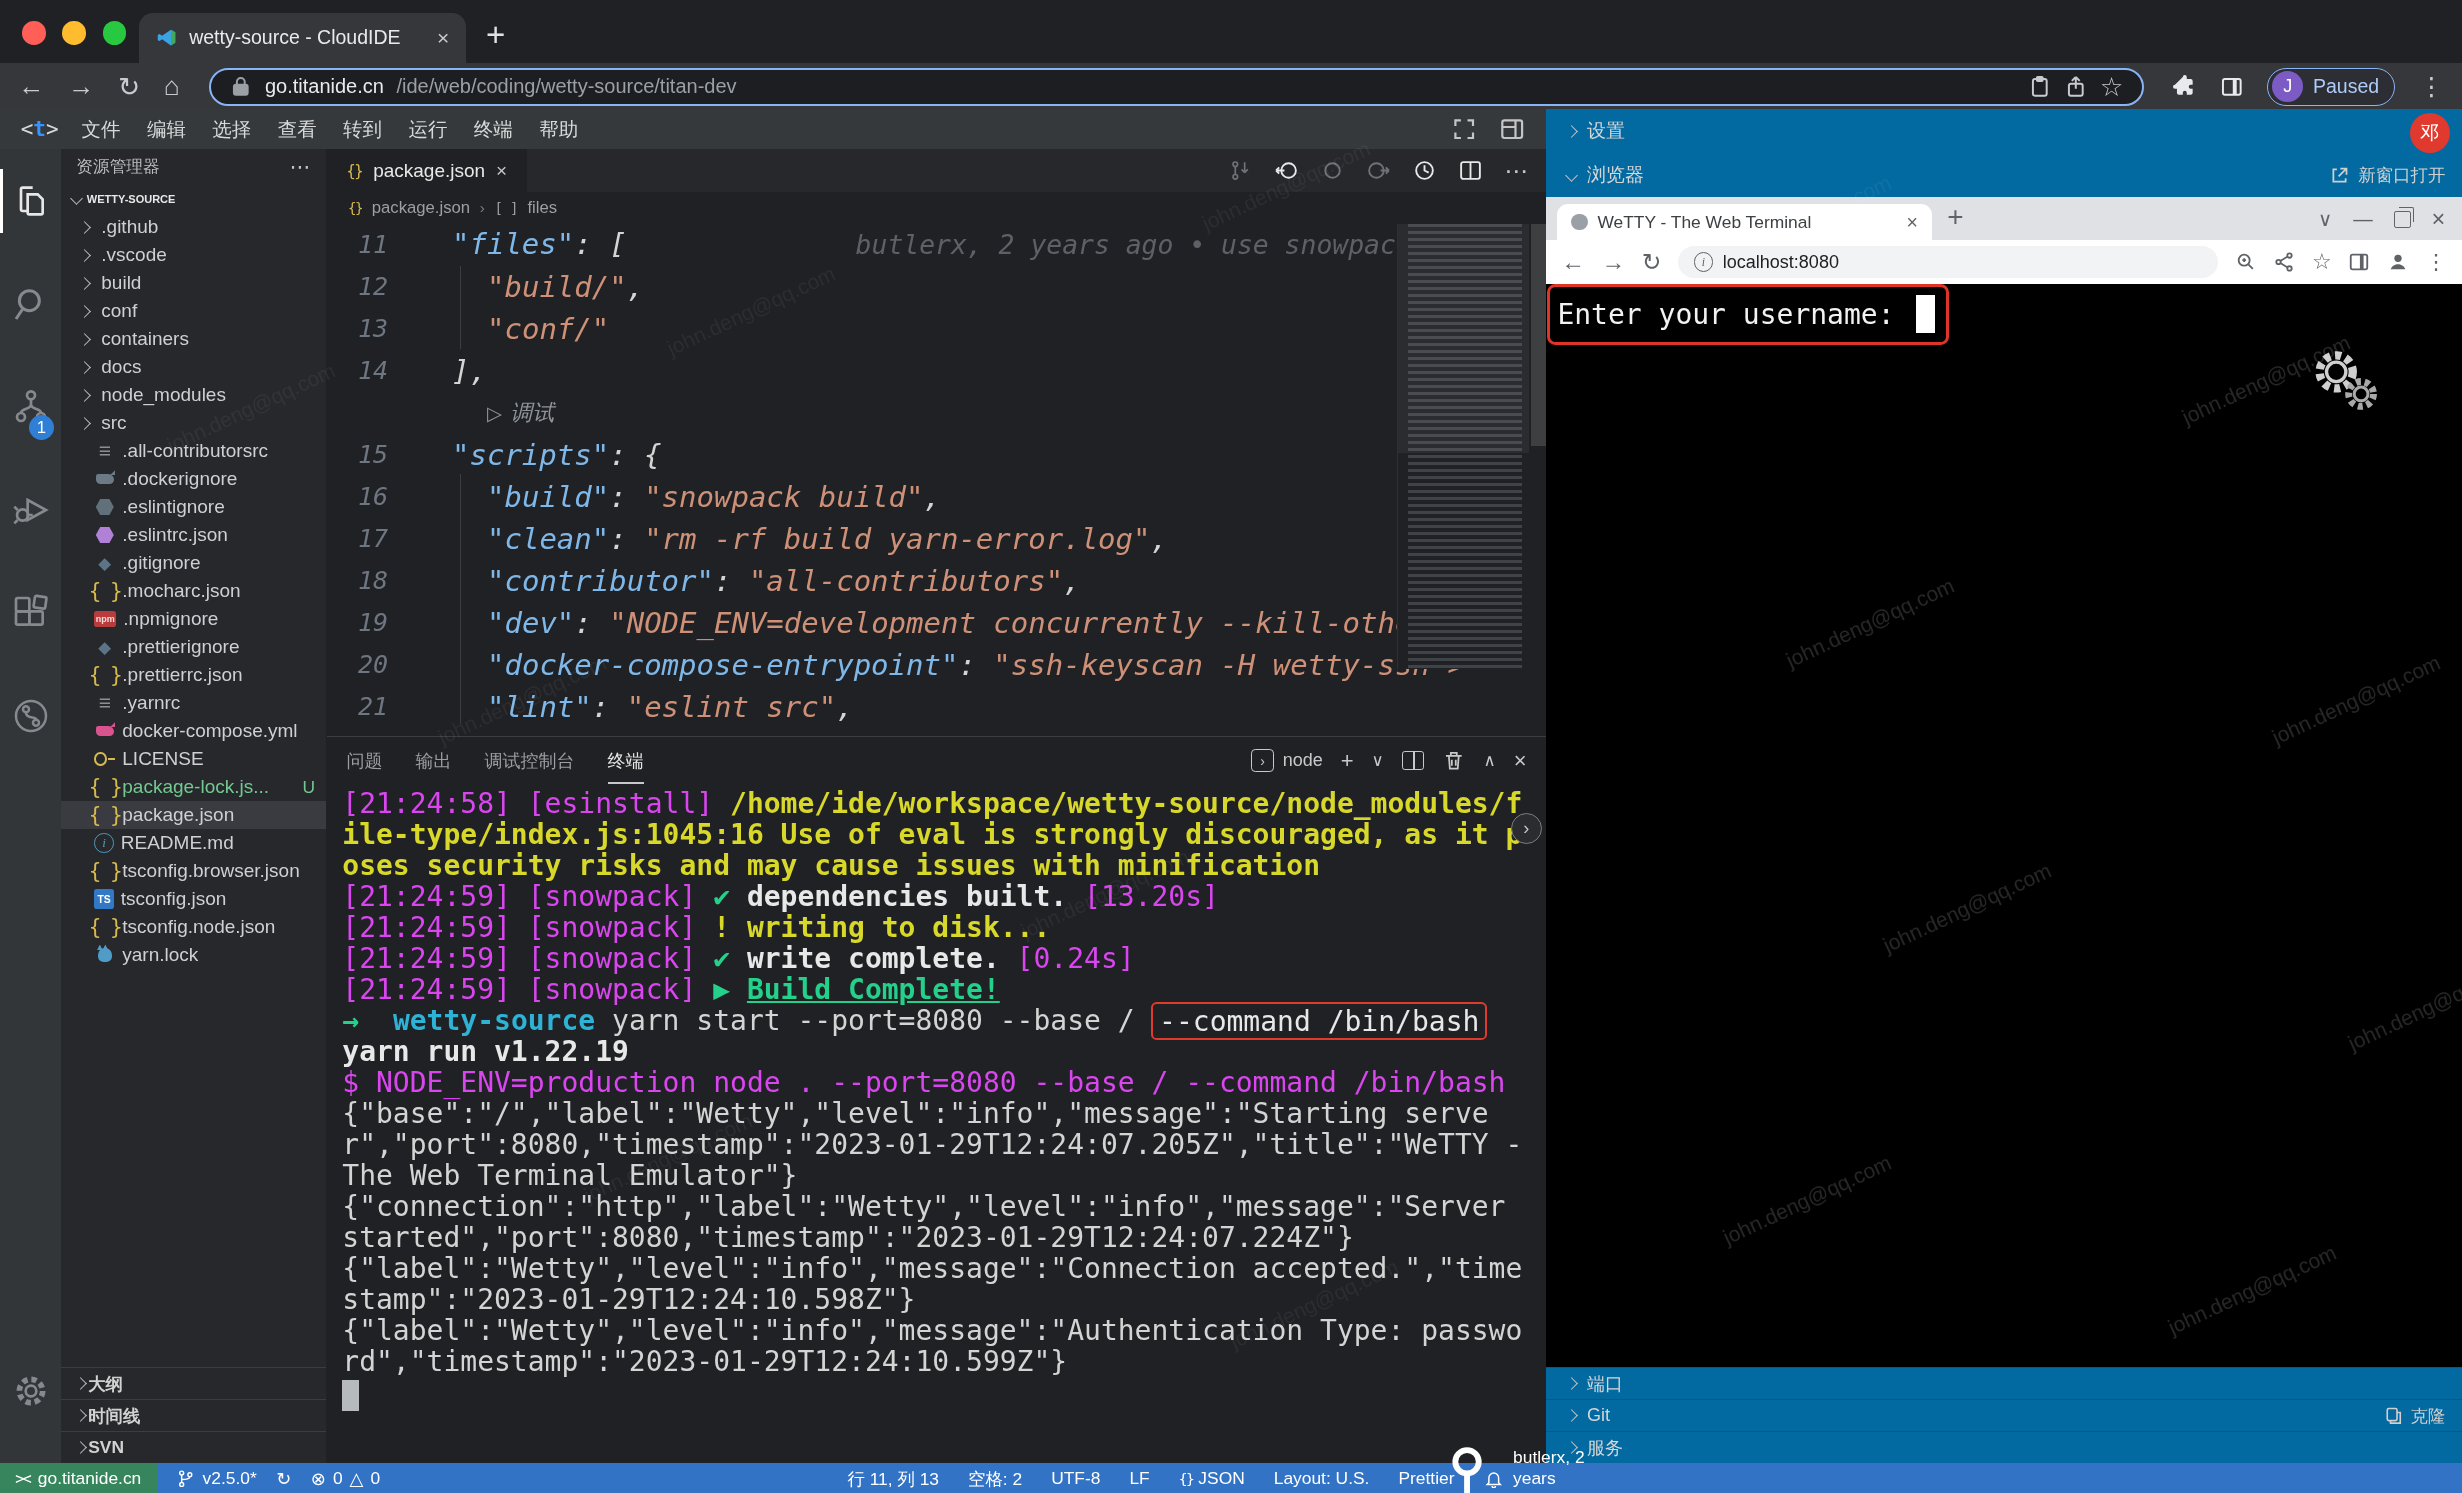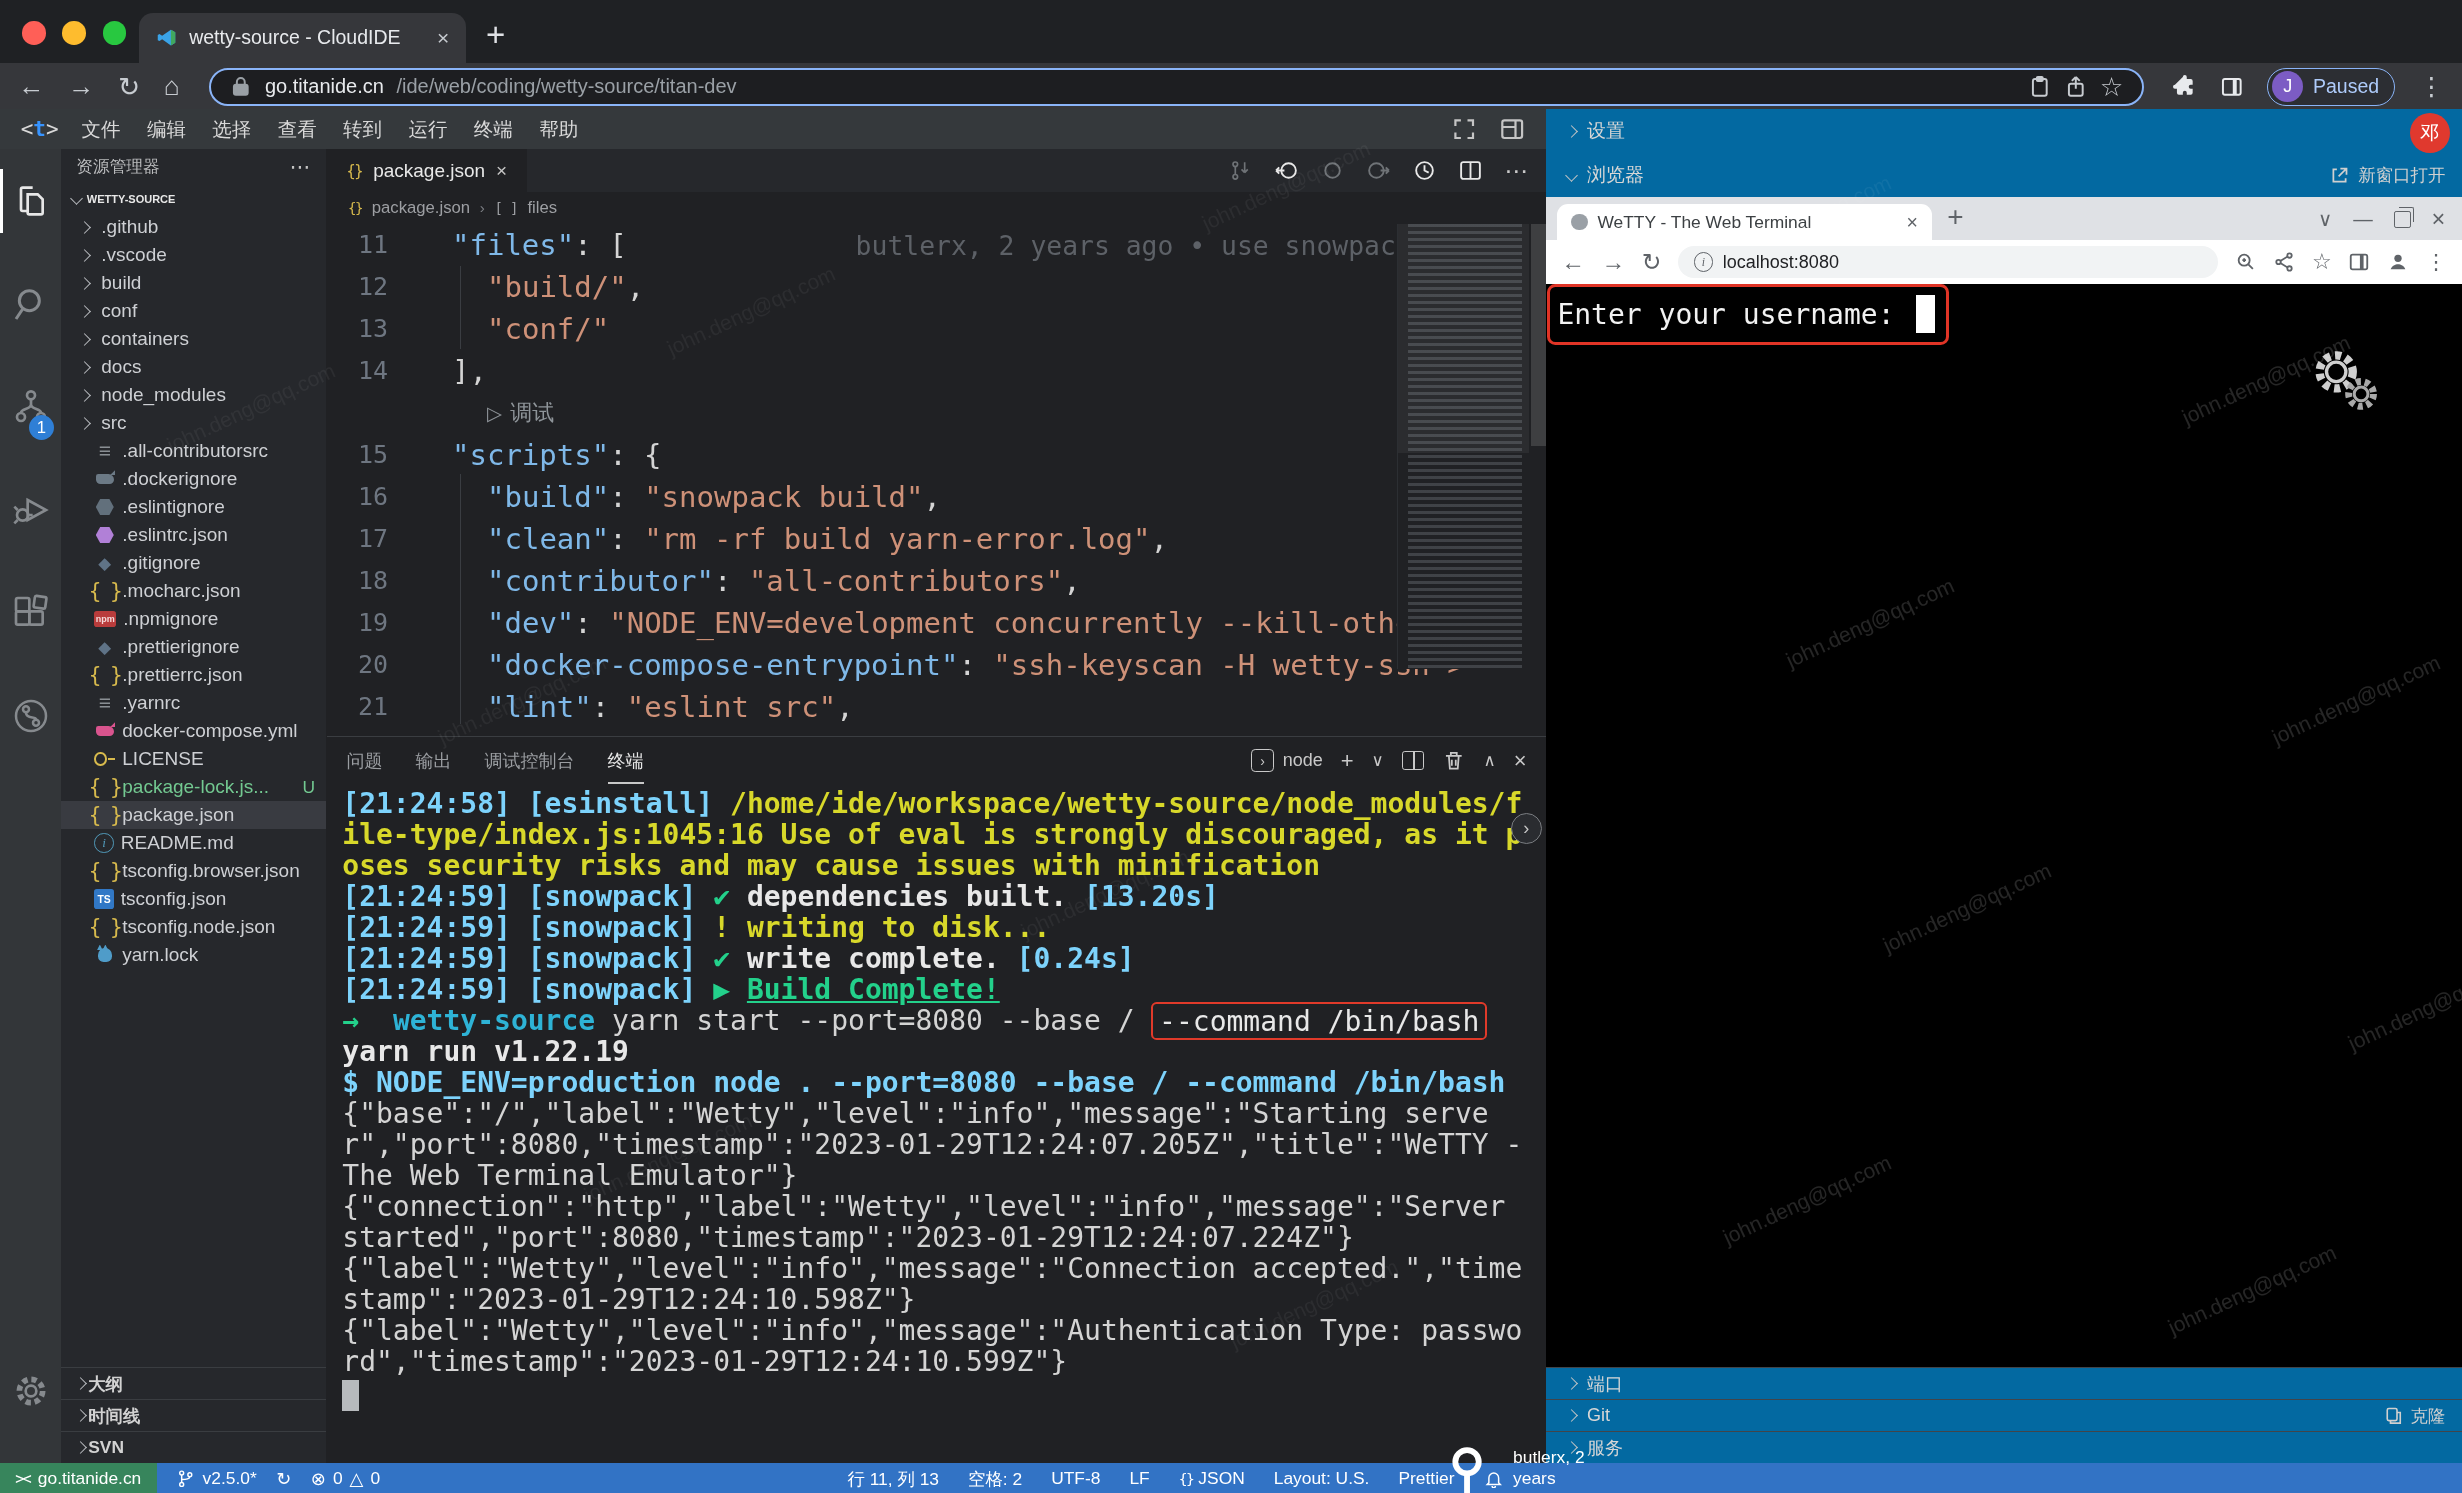--- a/index.html
+++ b/index.html
@@ -122,21 +122,21 @@
   .edtab-icons svg { width:25px; height:25px; }
   .edtab-icons .dim { color:#6f7377; }
   .breadcrumb { height:32px; display:flex; align-items:center; gap:9.7px; padding-left:21px; color:#9d9fa3; font-size:16.7px; }
   .breadcrumb .bj { color:#d7ba4d; font-family:"DejaVu Sans Mono",monospace; font-size:14px; letter-spacing:-1.4px; }
   .breadcrumb .sep { font-size:15.3px; color:#7b7e83; }
   .bcsym { color:#9d9fa3; }
   .bracketico { color:#9d9fa3; font-family:"DejaVu Sans Mono",monospace; font-size:14px; letter-spacing:-0.7px; }
 
   .code { position:relative; flex:1; overflow:hidden; font-family:"DejaVu Sans Mono","Liberation Mono","DejaVu Sans",monospace;
           font-size:29px; line-height:42px; color:#d4d4d4; }
-  .code-line { height:42px; white-space:nowrap; display:flex; align-items:flex-start; }
+  .code-line { height:42px; white-space:nowrap; display:flex; align-items:flex-end;font-style:italic; }
   .lnum { width:90px; flex:0 0 auto; text-align:right; padding-right:29px; color:#6e7681; font-size:25px; }
   .ctext { white-space:pre; }
   .t-k { color:#7fb8e8; } .t-s { color:#ce9178; } .t-p { color:#d4d4d4; }
   .blame { color:#5d6167; margin-left:229px; font-size:26.4px; white-space:nowrap; }
   .lensrow { color:#8e9499; font-size:22px; font-family:"Liberation Sans","DejaVu Sans",sans-serif; }
   .lensrow .lp { margin-right:8.3px; font-size:19.5px; }
   .guide { position:absolute; width:1.4px; background:#3a3d42; }
   .minimap { position:absolute; top:0; right:16.7px; width:132px; height:445px; background:#202124;
              border-left:0.7px solid #2c2f33; z-index:8; }
   .minimap .mmtex { position:absolute; inset:0 7px 0 9.7px;
@@ -153,21 +153,21 @@
   .nodechip { display:flex; align-items:center; gap:8.3px; }
   .termico { width:23.6px; height:23.6px; border:1.7px solid #c9c9c9; border-radius:4.2px; display:flex;
              align-items:center; justify-content:center; font-size:14px; color:#c9c9c9; }
   .pc-g { font-size:22px; } .pc-s { font-size:16.7px; }
   .ic-split { width:22px; height:19.5px; border:1.7px solid #c9c9c9; border-radius:2.8px; position:relative; }
   .ic-split::after { content:""; position:absolute; left:50%; top:0; bottom:0; width:1.7px; background:#c9c9c9; }
   .panel-controls svg { width:23.6px; height:23.6px; }
   .term { flex:1; padding:4.2px 0 0 15.3px; font-family:"DejaVu Sans Mono","Liberation Mono","DejaVu Sans",monospace;
           font-size:28px; line-height:31px; color:#d4d4d4; width:1206px; }
   .tline { white-space:pre-wrap; word-break:break-all; }
-  .tt-d { color:#7dd3fc;font-weight:bold; } .tt-w { color:#d4d4d4; } .tt-b { color:#e8e8e8; font-weight:700; }
+  .tt-d { color:#d946ef; } .tt-w { color:#d4d4d4; } .tt-b { color:#e8e8e8; font-weight:700; }
   .tt-y { color:#d8d82a; font-weight:700; }
   .tt-g { color:#23d18b; font-weight:700; }
   .tt-gb { color:#23d18b; font-weight:700; text-decoration:underline; }
   .tt-c { color:#2eb3d6; font-weight:700; }
   .tt-box { color:#e8e8e8; border:2.8px solid #e03a2a; border-radius:5.6px; padding:0.7px 5.6px; }
   .tcursor { width:16.7px; height:31px; background:#b7babd; margin-top:2.8px; }
   .panel-expand { position:absolute; right:4.2px; top:76px; width:31px; height:31px; border:1.4px solid #7a7d81;
                   border-radius:50%; color:#c5c5c5; display:flex; align-items:center; justify-content:center;
                   font-size:18px; background:#2a2c30; }
 

